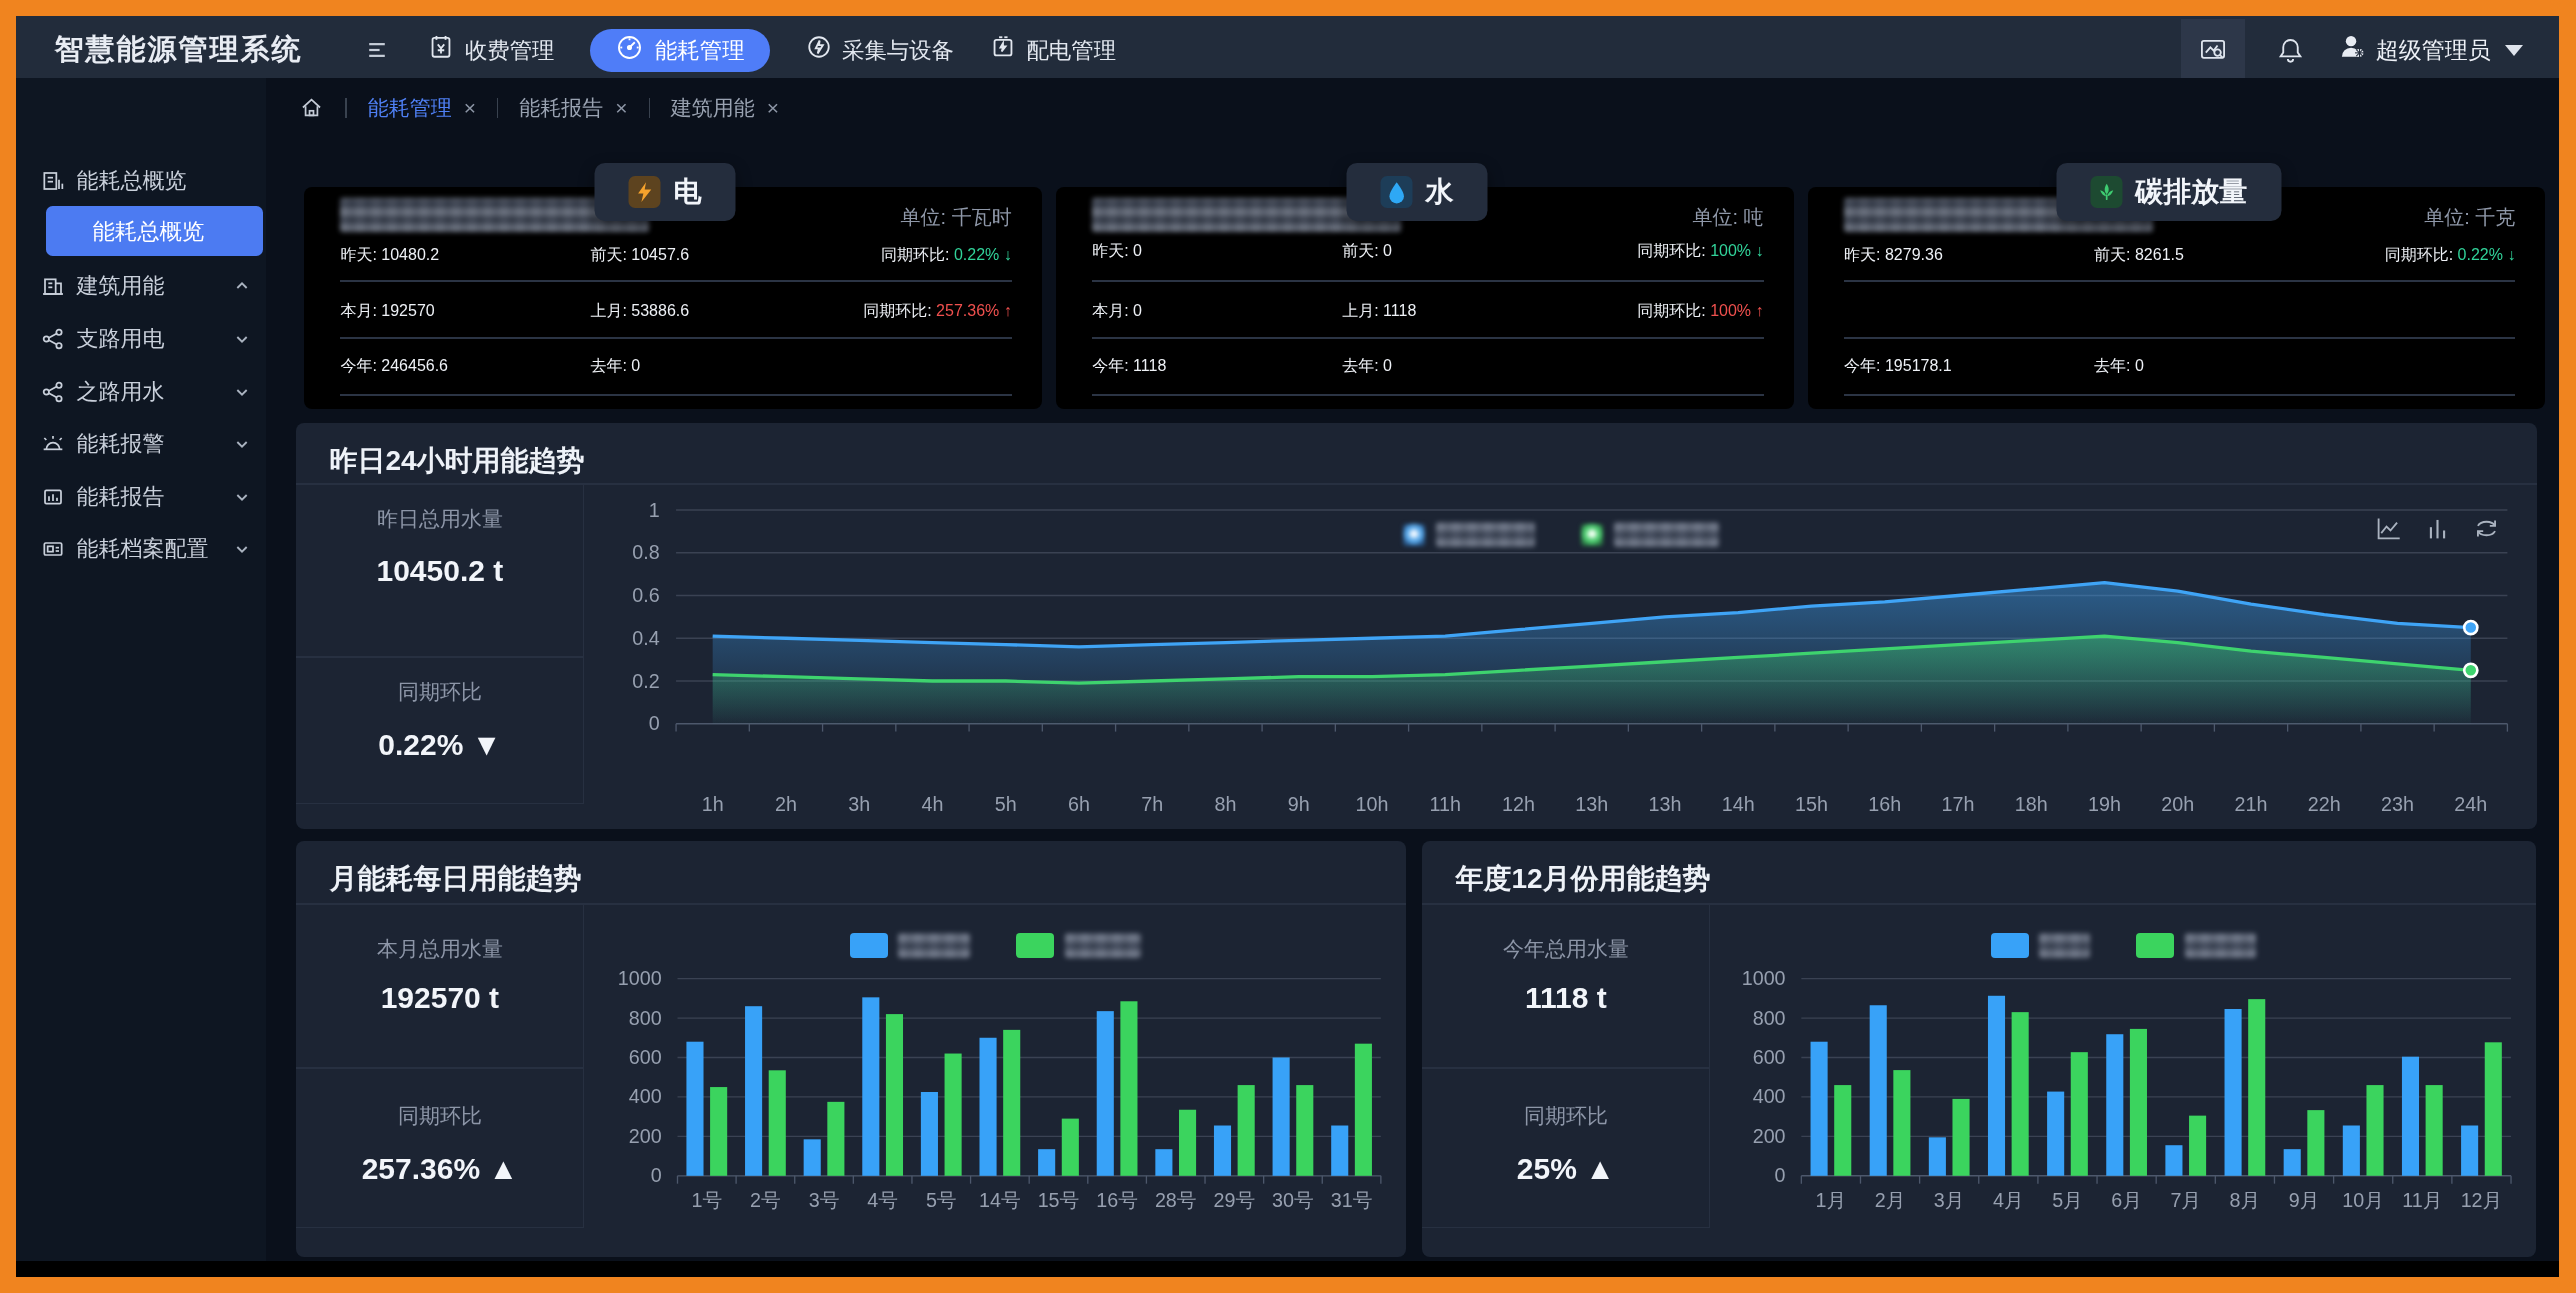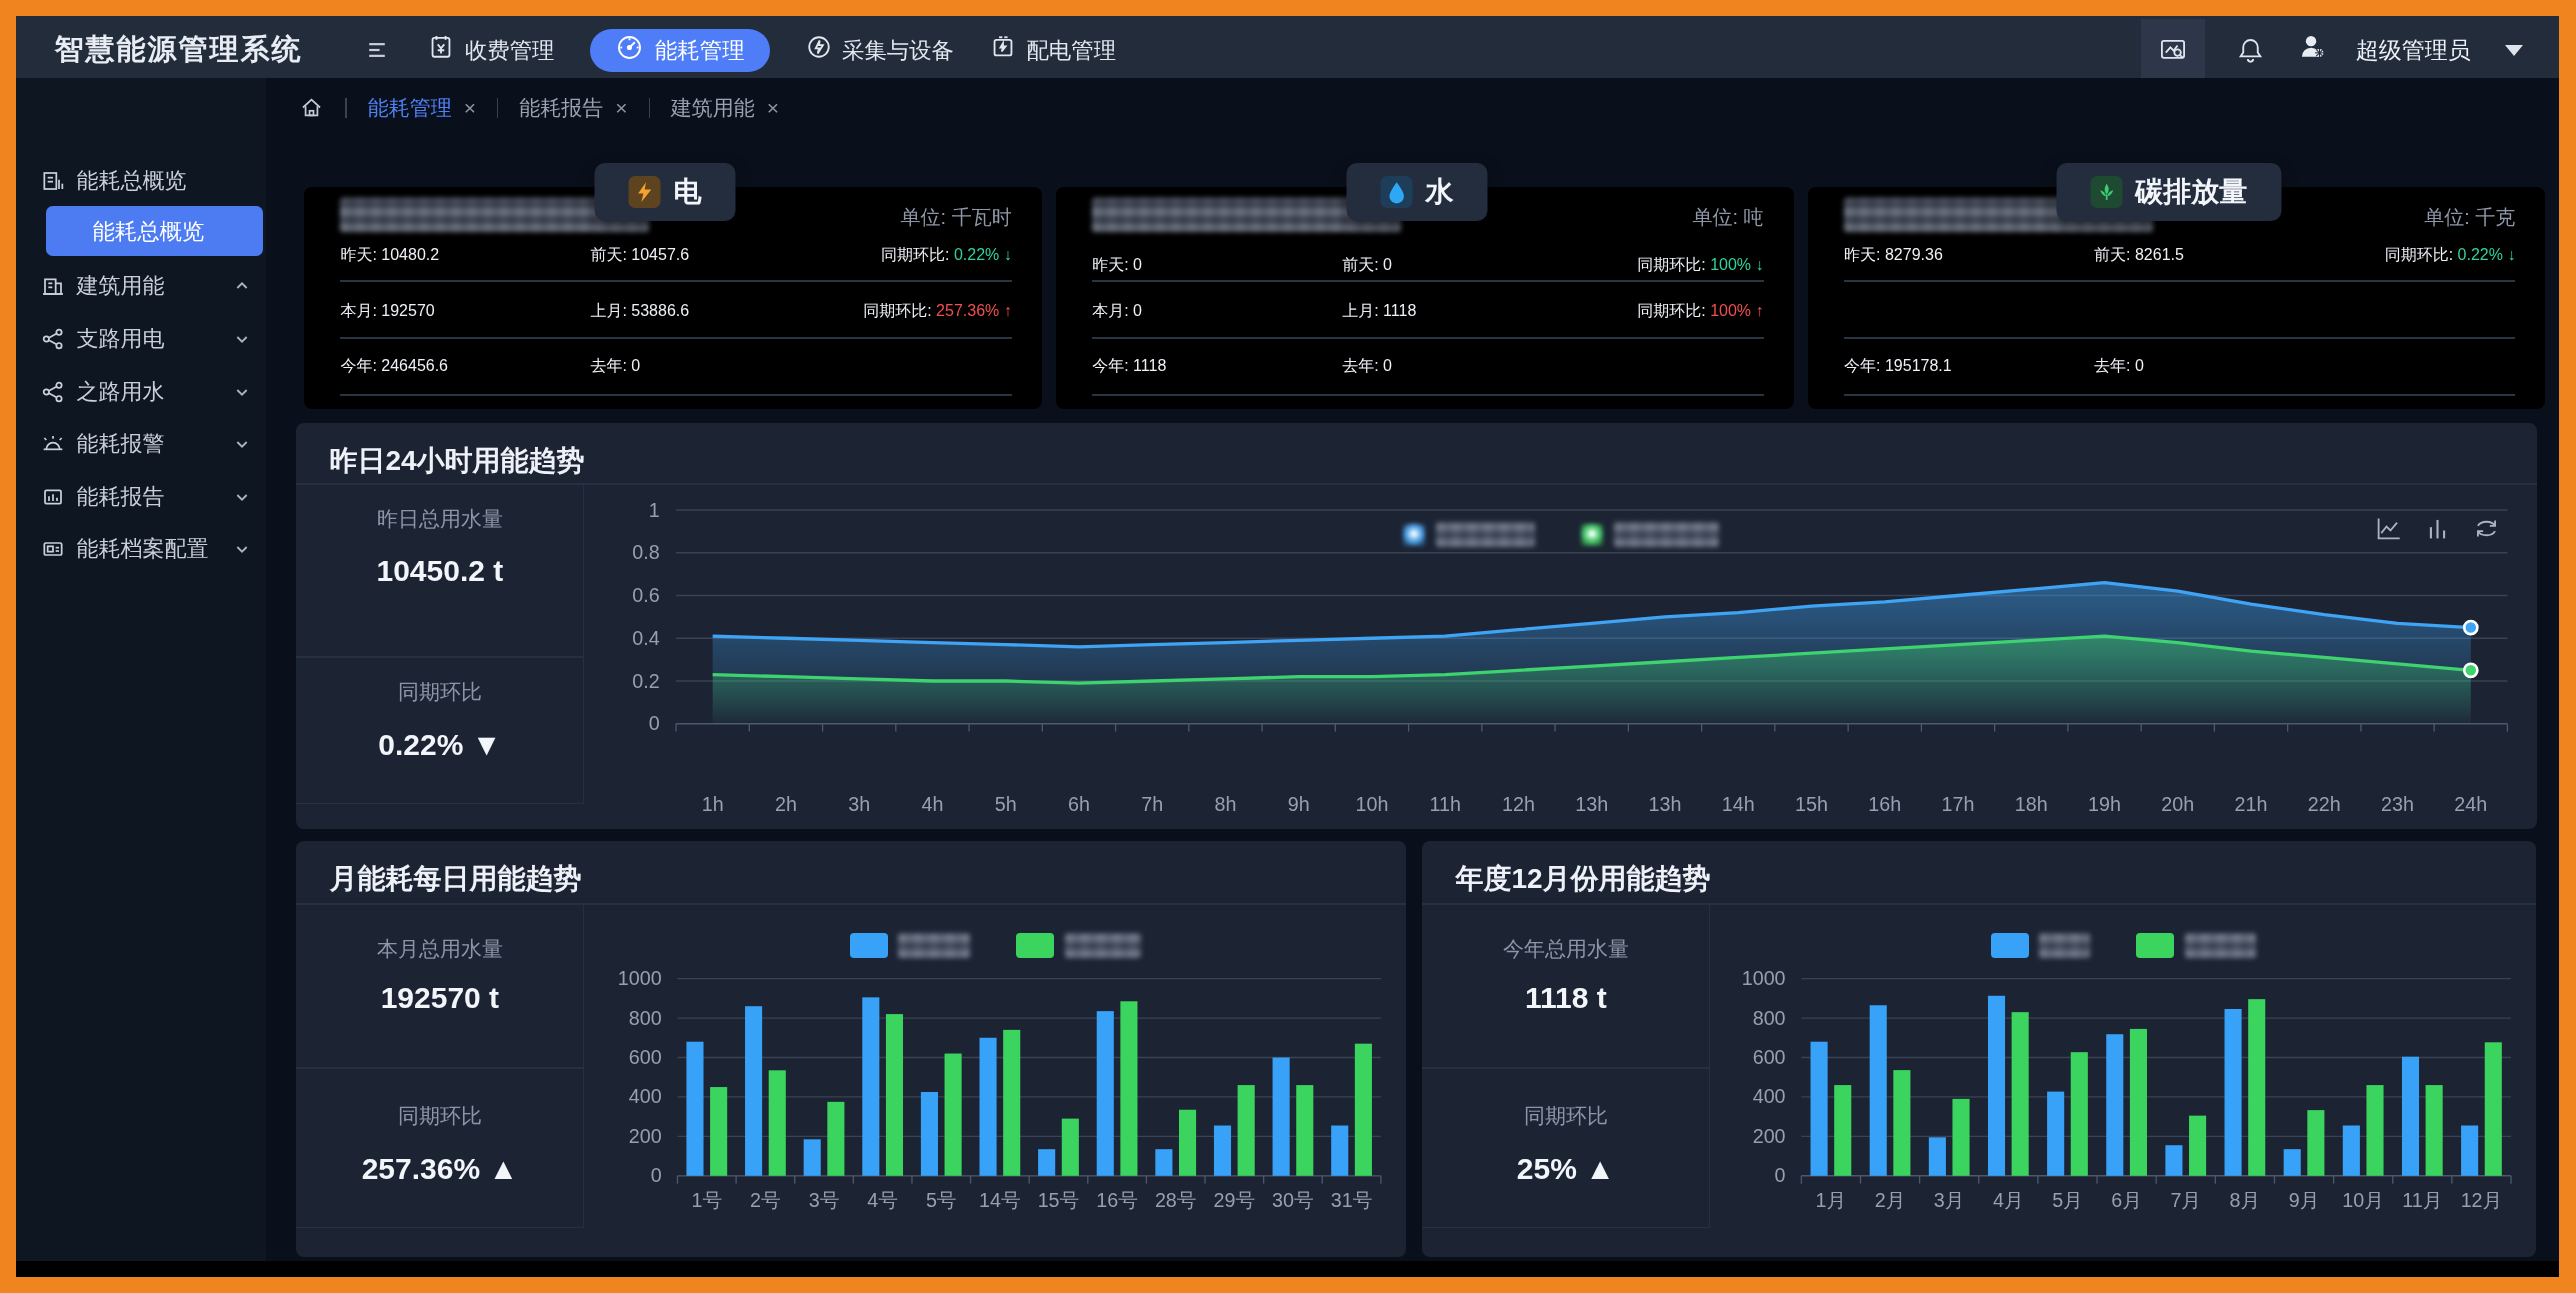--- a/index.html
+++ b/index.html
@@ -12,21 +12,21 @@
   .topnav{position:absolute;left:0;top:0;width:2543px;height:68px;background:#222c3b;
           display:flex;align-items:center;color:#e8ecf3;}
   .logo{margin-left:38px;font-size:29px;font-weight:bold;letter-spacing:2px;white-space:nowrap;}
   .collapse{margin-left:60px;width:30px;height:30px;display:flex;align-items:center;justify-content:center;}
   .navitem{margin-left:36px;display:flex;align-items:center;gap:10.5px;font-size:22.4px;color:#e2e7ef;
            white-space:nowrap;cursor:default;}
   .navitem.pill{background:#4f7df8;border-radius:22.4px;height:43px;padding:0 25px;color:#fff;}
   .nav-right{margin-left:auto;display:flex;align-items:center;height:62px;}
   .icon-box{width:64px;height:62px;background:#2d3749;display:flex;align-items:center;justify-content:center;}
   .bell-wrap{margin-left:26px;width:39px;display:flex;justify-content:center;}
-  .user-wrap{margin-left:28px;margin-right:36px;display:flex;align-items:center;gap:28px;font-size:23px;color:#eef1f7;}
+  .user-wrap{margin-left:28px;margin-right:36px;display:flex;align-items:center;gap:8px;font-size:23px;color:#eef1f7;}
   .caret{width:0;height:0;border-left:9.2px solid transparent;border-right:9.2px solid transparent;
          border-top:11.2px solid #dfe4ec;margin-left:6.6px;}
 
   
   .sidebar{position:absolute;left:0;top:62px;width:250px;height:1183px;background:#0e1622;}
   .side-item{position:absolute;left:0;width:250px;height:41px;color:#c9d0db;font-size:22px;}
   .side-item .s-ico{position:absolute;left:25px;top:50%;transform:translateY(-50%);width:24px;height:24px;}
   .side-item .s-label{position:absolute;left:60px;top:50%;transform:translateY(-50%);white-space:nowrap;}
   .side-item .s-chev{position:absolute;right:14.5px;top:50%;transform:translateY(-50%);width:20px;height:20px;}
   .side-pill{position:absolute;left:30px;top:128px;width:217px;height:50px;background:#4c7bf2;border-radius:6.6px;
@@ -396,21 +396,21 @@
           <span class="b-ico" style="background:#1d3d58;">
             <svg width="22.4" height="22.4" viewBox="0 0 34 34">
                   <path d="M17 2 C17 2 6 16 6 23 a11 11 0 0 0 22 0 C28 16 17 2 17 2 Z" fill="#2ea8f5"></path>
                 </svg>
           </span>
           <span class="b-label">水</span>
         </div>
         <div class="card-body">
           <span class="mosaic card-title-blur"></span>
           <div class="card-unit">单位: 吨</div>
-          <div class="c-row" style="top:64px;">
+          <div class="c-row" style="top:50px;">
             <span class="col1"><span>昨天: </span><span>0</span></span>
             <span class="col2"><span>前天: </span><span>0</span></span>
             <span class="col3"><span>同期环比: </span><span class="t-green"><span>100%</span> <span>↓</span></span></span>
           </div>
           <div class="c-div" style="top:93px;"></div>
           <div class="c-row" style="top:110px;">
             <span class="col1"><span>本月: </span><span>0</span></span>
             <span class="col2"><span>上月: </span><span>1118</span></span>
             <span class="col3"><span>同期环比: </span><span class="t-red"><span>100%</span> <span>↑</span></span></span>
           </div>

